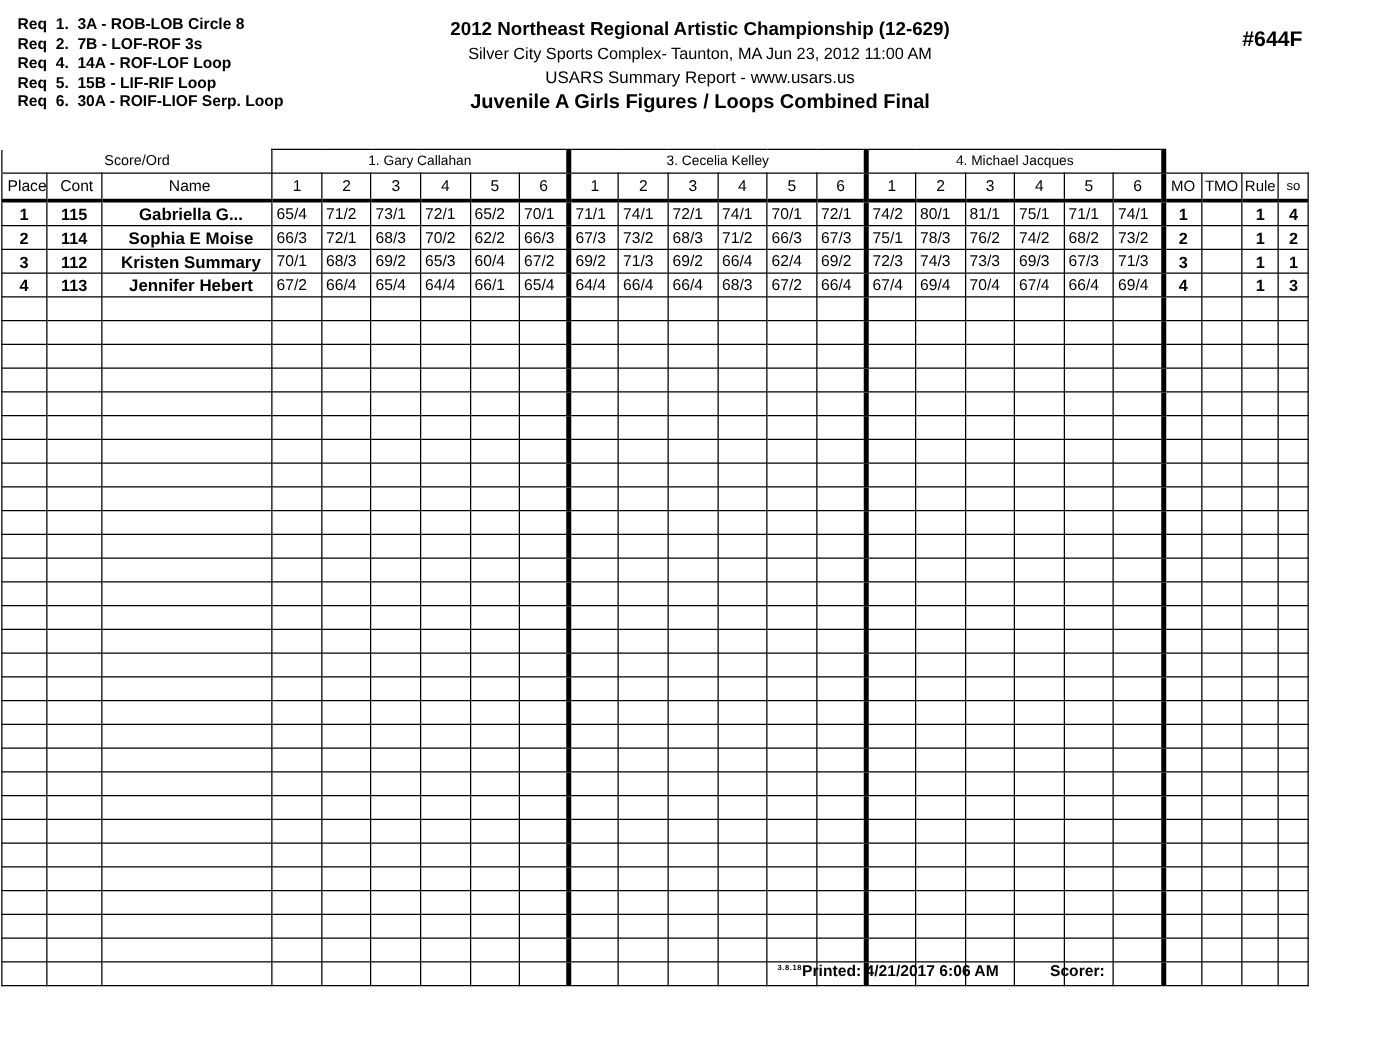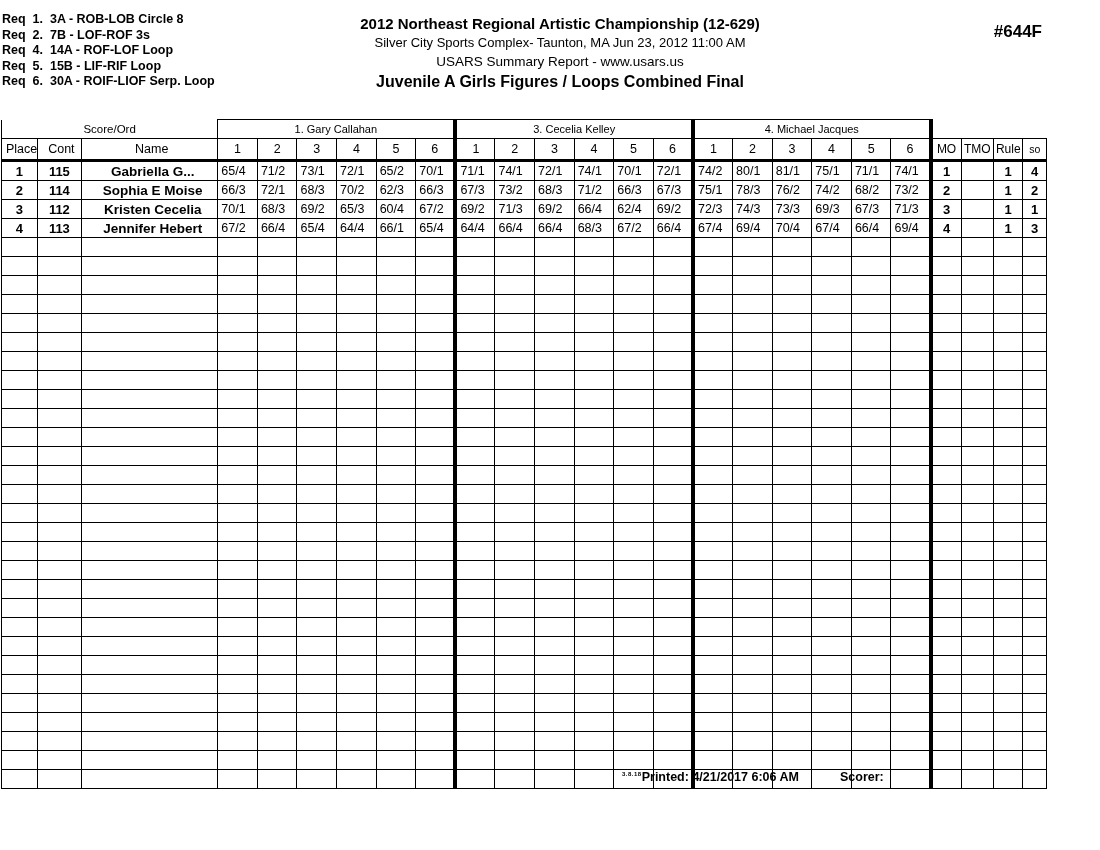--- a/index.html
+++ b/index.html
@@ -13,21 +13,21 @@
     height: 850px;
     position: relative;
     font-family: "Liberation Sans", sans-serif;
     color: #000000;
     overflow: hidden;
   }
 
   
   #req-list {
     position: absolute;
-    left: 2px;
+    left: 14px;
     top: 12px;
     width: 270px;
     font-size: 12.5px;
     font-weight: bold;
     line-height: 15.5px;
     letter-spacing: 0px;
   }
   .req-line { white-space: pre; }
 
   
@@ -313,21 +313,21 @@
           <td class="so">4</td>
         </tr>
         <tr class="data-row">
           <td class="place">2</td>
           <td class="cont">114</td>
           <td class="name">Sophia E Moise</td>
           <td class="score">66/3</td>
           <td class="score">72/1</td>
           <td class="score">68/3</td>
           <td class="score">70/2</td>
-          <td class="score">62/3</td>
+          <td class="score">62/2</td>
           <td class="score">66/3</td>
           <td class="score sep-left">67/3</td>
           <td class="score">73/2</td>
           <td class="score">68/3</td>
           <td class="score">71/2</td>
           <td class="score">66/3</td>
           <td class="score">67/3</td>
           <td class="score sep-left">75/1</td>
           <td class="score">78/3</td>
           <td class="score">76/2</td>
@@ -335,21 +335,21 @@
           <td class="score">68/2</td>
           <td class="score sep-right">73/2</td>
           <td class="mo">2</td>
           <td class="tmo"></td>
           <td class="rule">1</td>
           <td class="so">2</td>
         </tr>
         <tr class="data-row">
           <td class="place">3</td>
           <td class="cont">112</td>
-          <td class="name">Kristen Cecelia</td>
+          <td class="name">Kristen Summary</td>
           <td class="score">70/1</td>
           <td class="score">68/3</td>
           <td class="score">69/2</td>
           <td class="score">65/3</td>
           <td class="score">60/4</td>
           <td class="score">67/2</td>
           <td class="score sep-left">69/2</td>
           <td class="score">71/3</td>
           <td class="score">69/2</td>
           <td class="score">66/4</td>

